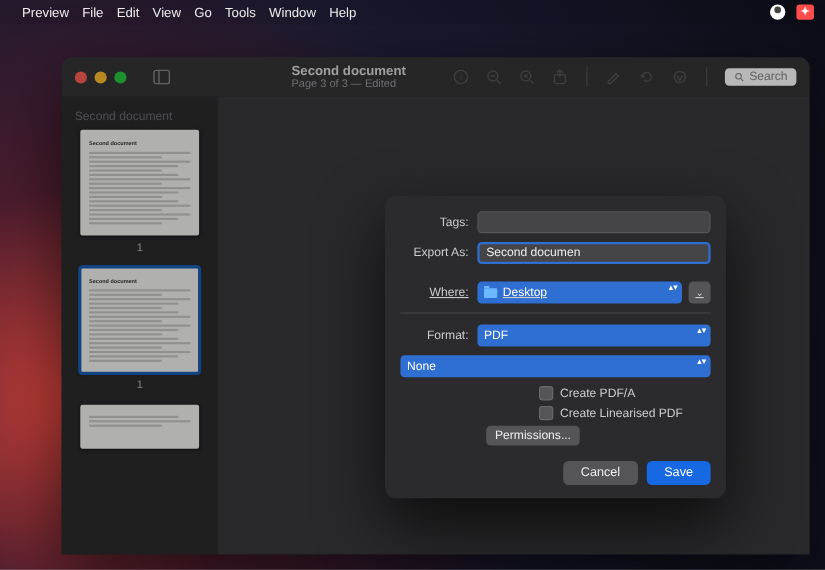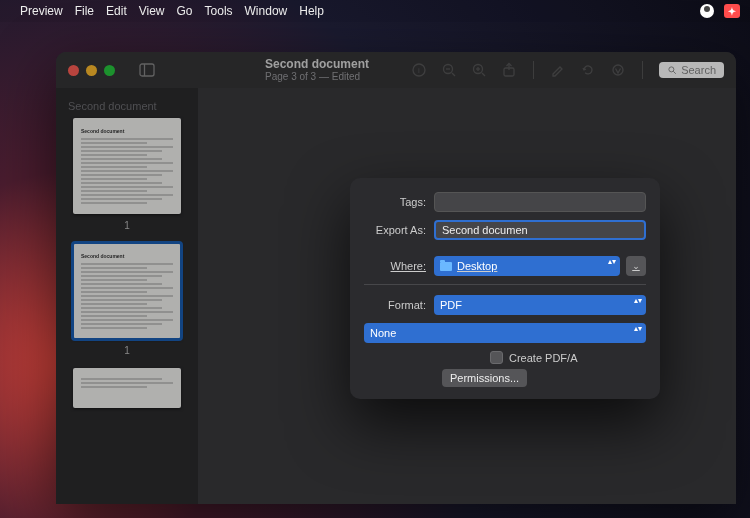--- a/index.html
+++ b/index.html
@@ -271,15 +271,23 @@
       <div class="popup full">
         <span>None</span>
         <span class="arrows">▴▾</span>
       </div>
     </div>
   </div>
   <div class="check-row">
     <span class="checkbox"></span>
     <span>Create PDF/A</span>
   </div>
+  <div class="check-row">
+    <span class="checkbox"></span>
+    <span>Create Linearised PDF</span>
+  </div>
   <div class="perm-btn">Permissions...</div>
 
+  <div class="btn-row">
+    <div class="btn cancel">Cancel</div>
+    <div class="btn save">Save</div>
+  </div>
 </div>
 
 </body></html>

